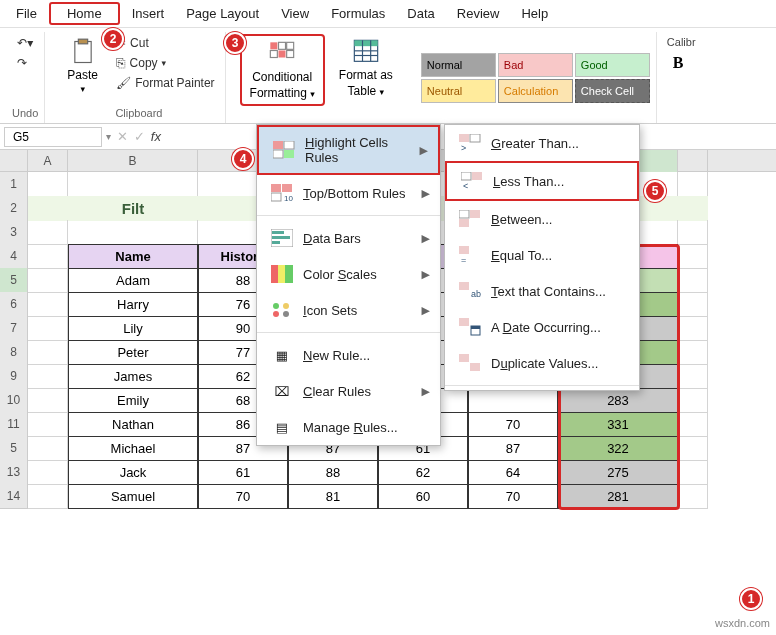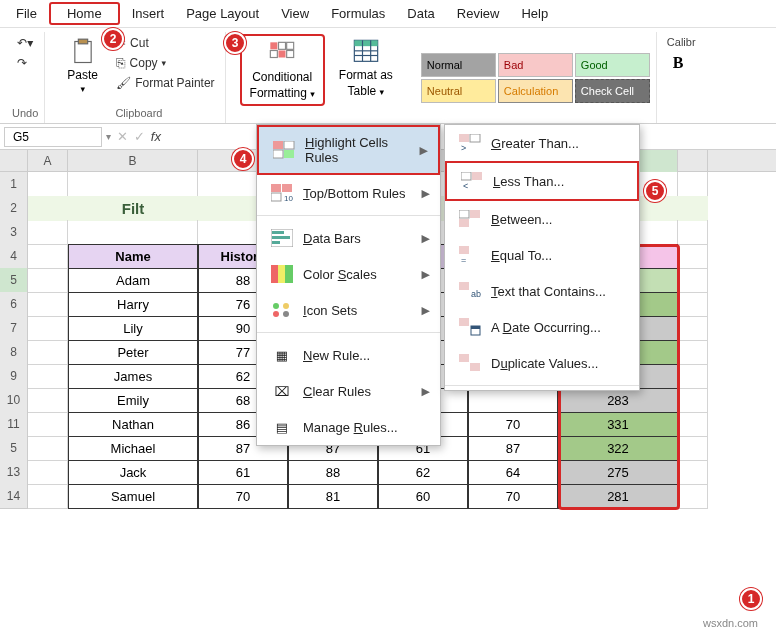--- a/index.html
+++ b/index.html
@@ -73,21 +73,21 @@
 .dd-sep { height: 1px; background: #e0e0e0; margin: 4px 0; }
 .dd-icon { width: 22px; height: 20px; display: inline-flex; align-items: center; justify-content: center; }
 
 
 .badge { position: absolute; width: 22px; height: 22px; border-radius: 50%; background: #d62828; color: #fff; font-weight: bold; font-size: 12px; display:flex; align-items:center; justify-content:center; z-index: 200; border: 2px solid #fff; box-shadow: 0 0 0 1px #d62828; }
 
 
 .total-outline { position: absolute; border: 3px solid #d62828; border-radius: 4px; pointer-events: none; z-index: 40; }
 
 
-.watermark { position: absolute; bottom: 6px; right: 18px; font-size: 11px; color: #888; z-index: 300;}
+.watermark { position: absolute; bottom: 6px; right: 6px; font-size: 11px; color: #888; z-index: 300;}
 
 
 .ul { text-decoration: underline; }
 </style>
 </head>
 <body>
 
 <div class="menubar">
   <div class="menu-item">File</div>
   <div class="menu-item active">Home</div>

